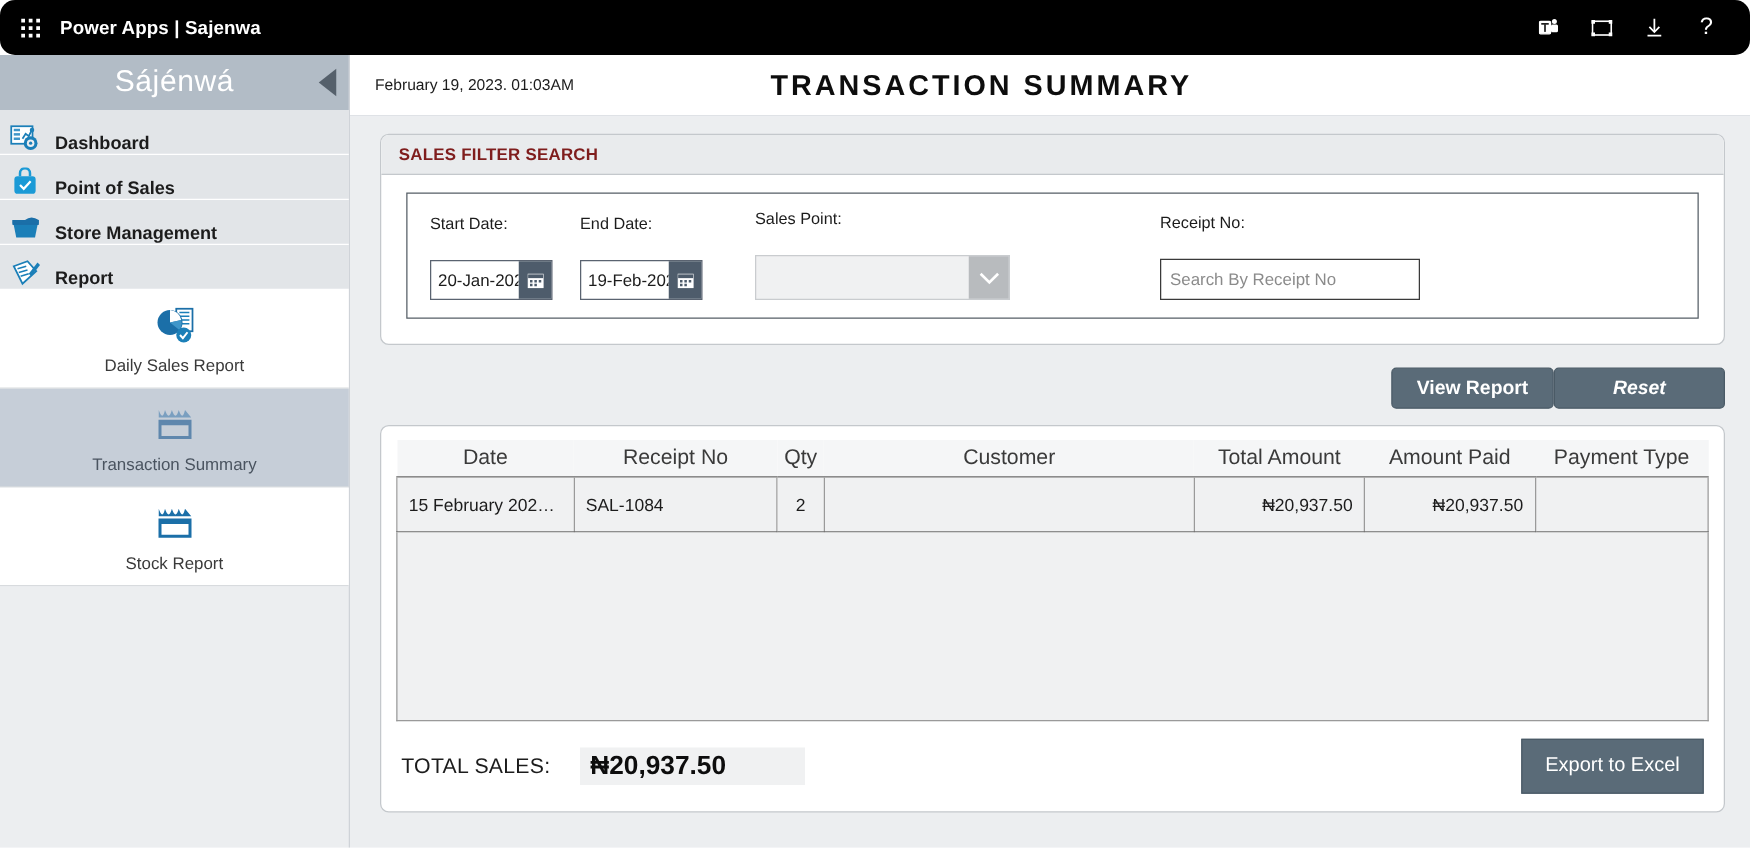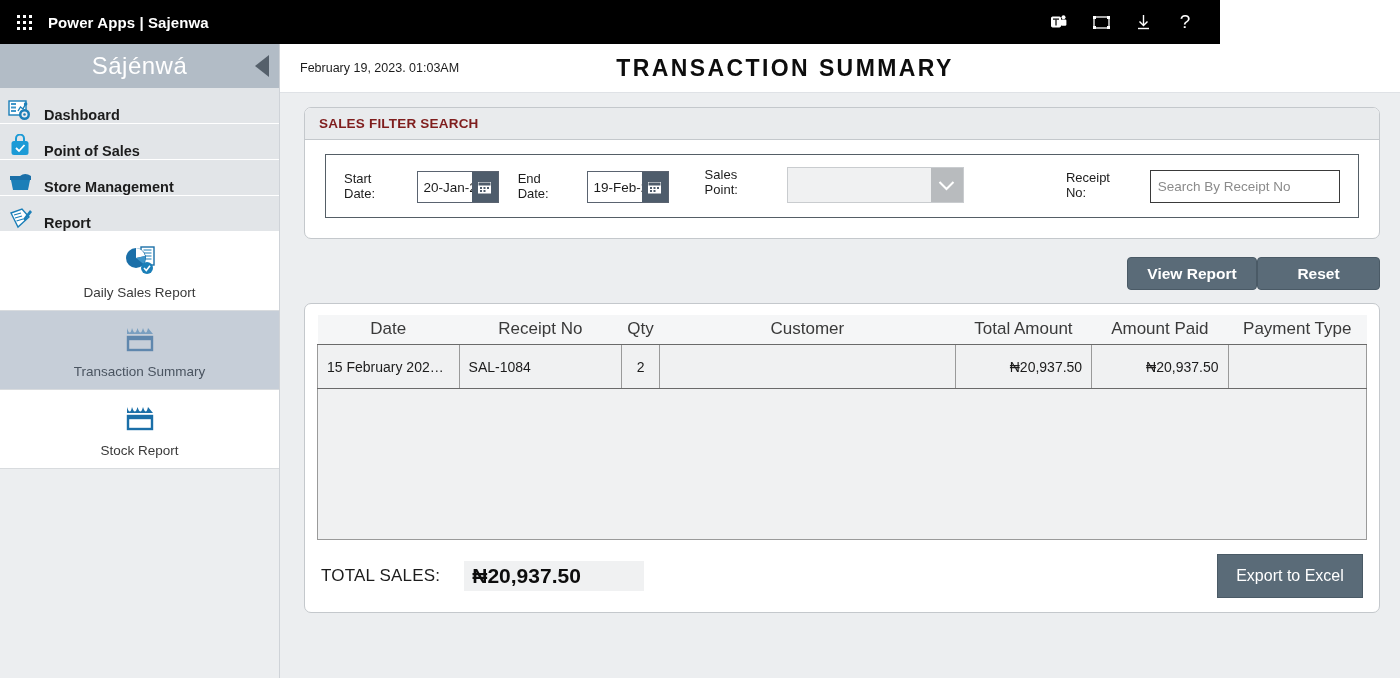--- a/index.html
+++ b/index.html
@@ -6,23 +6,23 @@
   html, body {
     width: 1400px; height: 678px;
     font-family: "Liberation Sans", sans-serif;
     background: #ffffff;
     overflow: hidden;
   }
 
   
   .topbar {
     position: absolute; top: 0; left: 0;
-    width: 1220px; height: 44px;
+    width: 1400px; height: 44px;
     background: #000000;
-    display: flex; align-items: center;
+    display: flex; align-items: center; border-radius: 12px;
   }
   .waffle {
     width: 48px; height: 44px;
     display: flex; align-items: center; justify-content: center;
     cursor: pointer;
   }
   .waffle-grid {
     display: grid;
     grid-template-columns: repeat(3, 3px);
     grid-template-rows: repeat(3, 3px);
@@ -126,21 +126,21 @@
     background: #e9ebed; border-bottom: 1px solid #c4c8cc;
     padding: 8px 14px; font-size: 13.5px; color: #7f1d1d; font-weight: bold;
     letter-spacing: .2px;
   }
   .filter-card-body { padding: 14px 20px 20px 20px; }
   .filter-inner {
     border: 1px solid #555e66; background: #ffffff;
     padding: 12px 18px 14px 18px;
     display: flex; align-items: flex-end; gap: 0;
   }
-  .fgroup { display: flex; flex-direction: row; gap: 22px; }
+  .fgroup { display: flex; flex-direction: column; gap: 22px; }
   .fgroup .flabel { font-size: 13px; color: #1c1c1c; }
 
   .dateinput {
     display: flex; width: 98px; height: 32px;
     border: 1px solid #5a6370; background: #ffffff;
   }
   .dateinput input {
     flex: 1; border: 0; outline: none; background: transparent;
     font-family: inherit; font-size: 13.5px; color: #1c1c1c;
     padding-left: 5px; width: 100%; min-width: 0;
@@ -174,21 +174,21 @@
 
   
   .actions { display: flex; justify-content: flex-end; gap: 0; padding: 18px 0 0 0; }
   .btn {
     background: #5a6b78; color: #ffffff;
     border: 1px solid #4a5a66; border-radius: 4px;
     font-family: inherit; font-size: 15.5px; font-weight: bold;
     cursor: pointer;
   }
   .btn-view { width: 130px; height: 33px; }
-  .btn-reset { width: 123px; height: 33px; }
+  .btn-reset { width: 137px; height: 33px; font-style: italic; }
 
   
   .results-card {
     margin-top: 13px;
     border: 1px solid #c4c8cc; border-radius: 7px;
     background: #ffffff; padding: 11px 12px 14px 12px;
   }
   table.grid { width: 100%; border-collapse: collapse; table-layout: fixed; }
   table.grid th {
     font-size: 17px; font-weight: normal; color: #3a3a3a;

